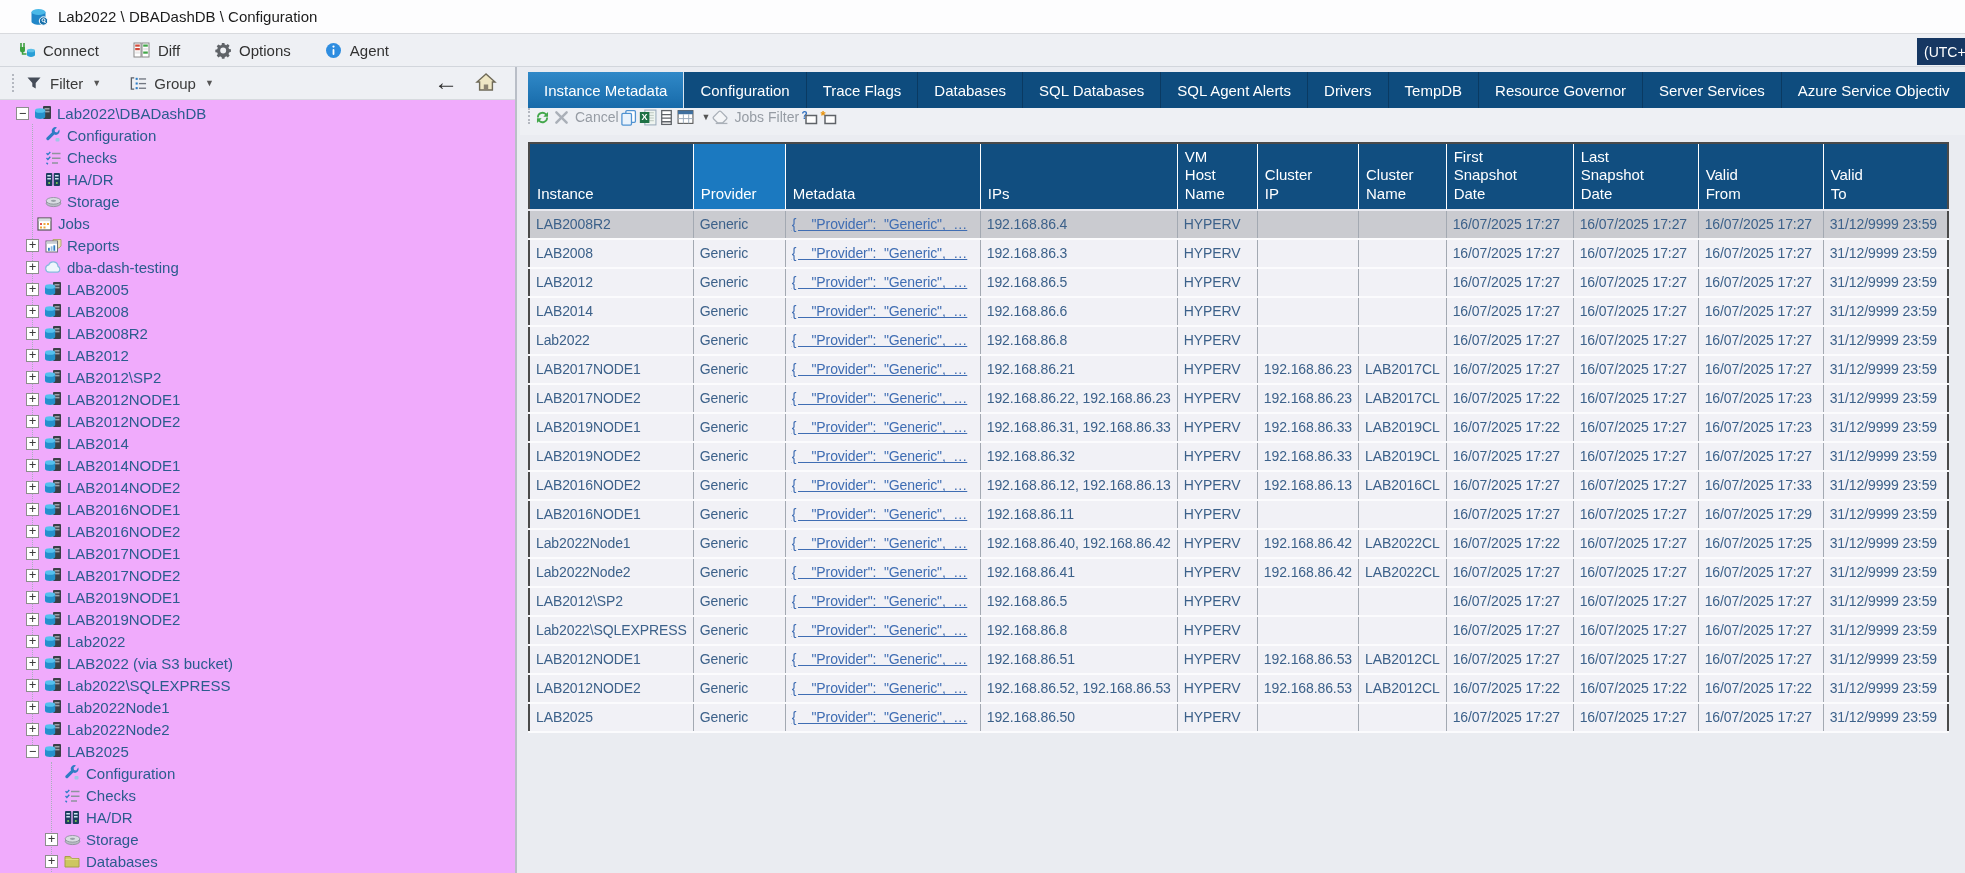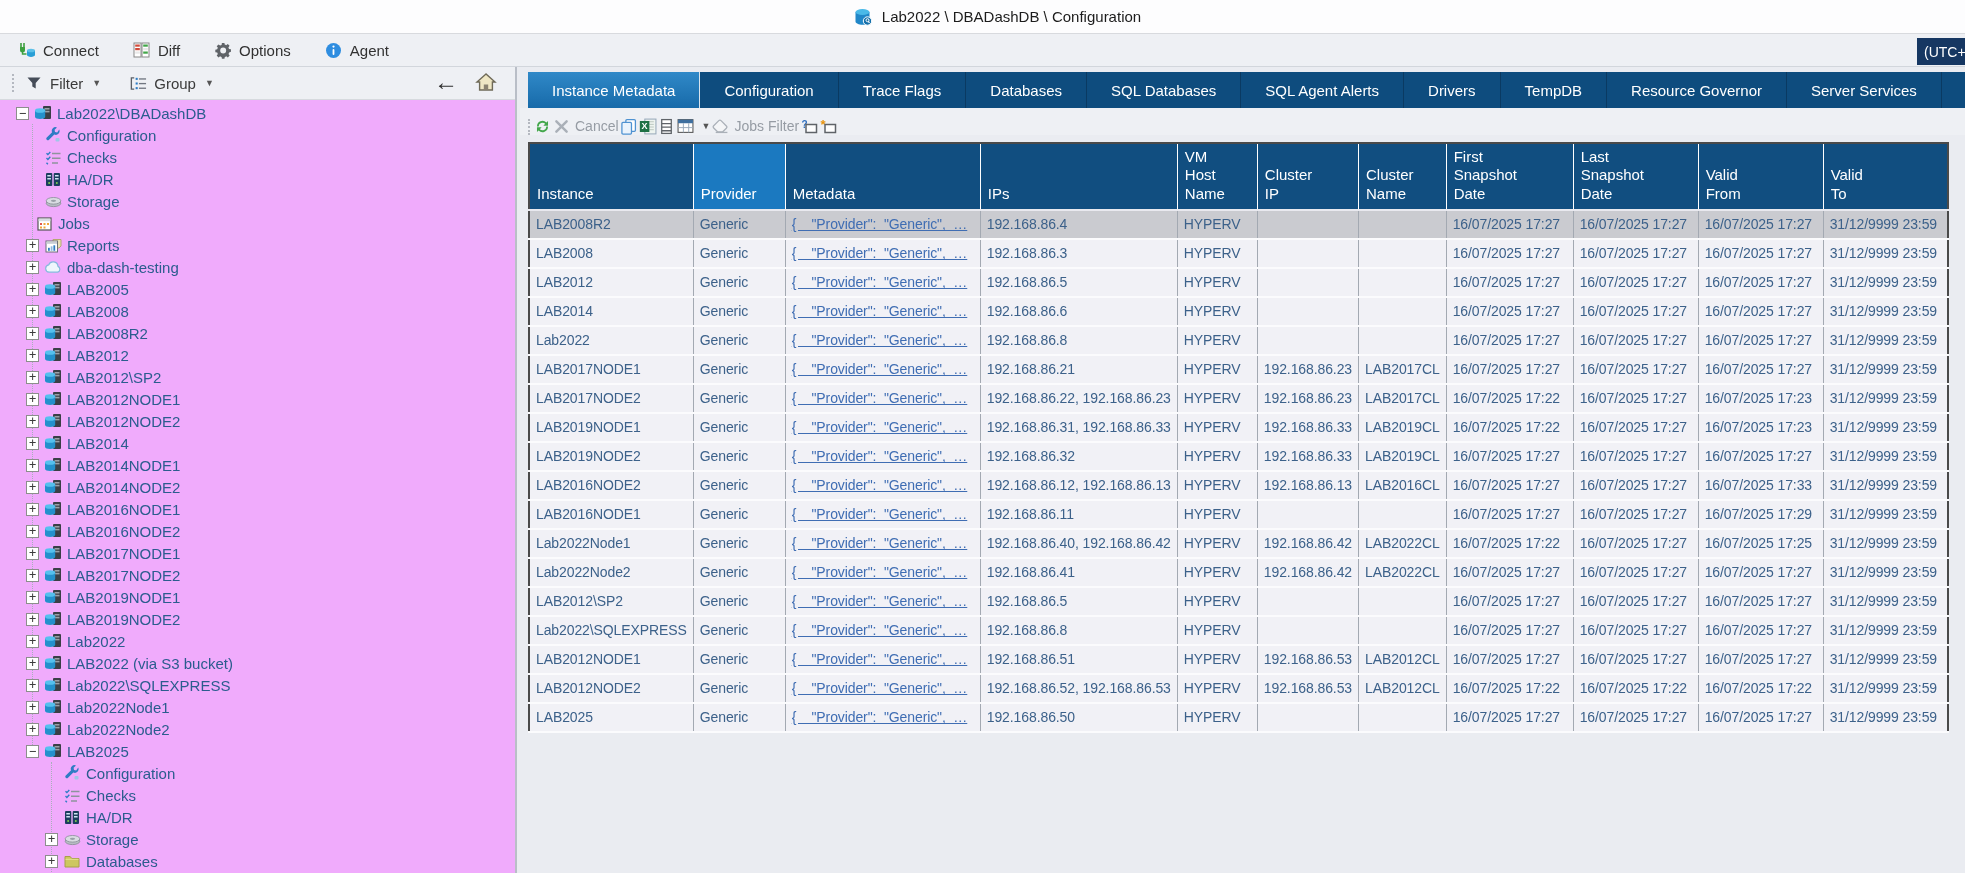--- a/index.html
+++ b/index.html
@@ -3,21 +3,21 @@
 <meta charset="utf-8">
 <style>
   html,body{margin:0;padding:0;}
   body{width:1965px;height:873px;overflow:hidden;background:#e9ebf1;
        font-family:"Liberation Sans",sans-serif;-webkit-font-smoothing:antialiased;}
   .app{position:relative;width:1965px;height:873px;overflow:hidden;background:#eaecf1;}
 
   
   .titlebar{position:absolute;left:0;top:0;width:100%;height:34px;background:#fdfdfe;
     border-bottom:1px solid #d8dade;display:flex;align-items:center;gap:9px;
-    padding-left:29px;box-sizing:border-box;font-size:15px;color:#1c1c1c;justify-content:center;}
+    padding-left:29px;box-sizing:border-box;font-size:15px;color:#1c1c1c;}
 
   
   .menubar{position:absolute;left:0;top:34px;width:100%;height:33px;background:#eef0f4;
     border-bottom:1px solid #d2d6dc;display:flex;align-items:center;gap:34px;
     padding-left:18px;box-sizing:border-box;font-size:15px;color:#323232;}
   .menu-item{display:flex;align-items:center;gap:7px;cursor:default;}
   .utc-badge{position:absolute;top:38px;right:0;width:48px;height:27px;background:#163762;
     color:#fff;font-size:14px;display:flex;align-items:center;padding-left:7px;
     overflow:hidden;white-space:nowrap;box-sizing:border-box;}
 
@@ -41,25 +41,25 @@
     font-family:"DejaVu Sans Mono",monospace;}
   .exp-spacer{width:13px;flex:none;}
   .ic{width:18px;height:17px;flex:none;display:inline-flex;align-items:center;justify-content:center;}
   .guide{position:absolute;width:0;border-left:1px dotted #a8b0bb;z-index:0;}
 
   
   .main{position:absolute;left:517px;top:67px;right:0;bottom:0;background:#eaecf1;}
 
   .tabstrip{position:absolute;left:11px;top:5px;right:0;height:36px;display:flex;overflow:hidden;}
   .tab{height:36px;flex:none;background:#0e4c7e;color:#fff;font-size:15px;display:flex;
-    align-items:center;padding:0 24px;border-right:1px solid #0a3a62;cursor:default;}
+    align-items:center;padding:0 16px;border-right:1px solid #0a3a62;cursor:default;}
   .tab.active{background:linear-gradient(#3089c8,#176aa9);border-right:1px solid #d8e4ee;}
 
   .grid-toolbar{position:absolute;left:3px;top:41px;right:0;height:27px;background:#eef0f4;
-    display:flex;align-items:flex-end;gap:1px;padding-left:8px;font-size:14px;color:#969ca4;}
+    display:flex;align-items:flex-start;gap:1px;padding-left:8px;font-size:14px;color:#969ca4;}
   .grid-toolbar:before{content:'';border-left:2px dotted #b4b8c0;height:16px;margin-right:2px;}
   .tbtn{display:flex;align-items:center;gap:5px;}
   .tbtn .ic{width:18px;height:18px;}
 
   
   .datatable{position:absolute;left:11px;top:75px;border-collapse:collapse;table-layout:fixed;
     border:2px solid #4a4a4a;background:#fbfbfd;}
   .datatable th{background:#114e80;color:#fff;font-weight:normal;font-size:15px;text-align:left;
     vertical-align:bottom;height:56px;padding:4px 7px 6px 7px;box-sizing:border-box;
     border-right:1px solid rgba(255,255,255,.75);border-bottom:2px solid #e9e9ef;

